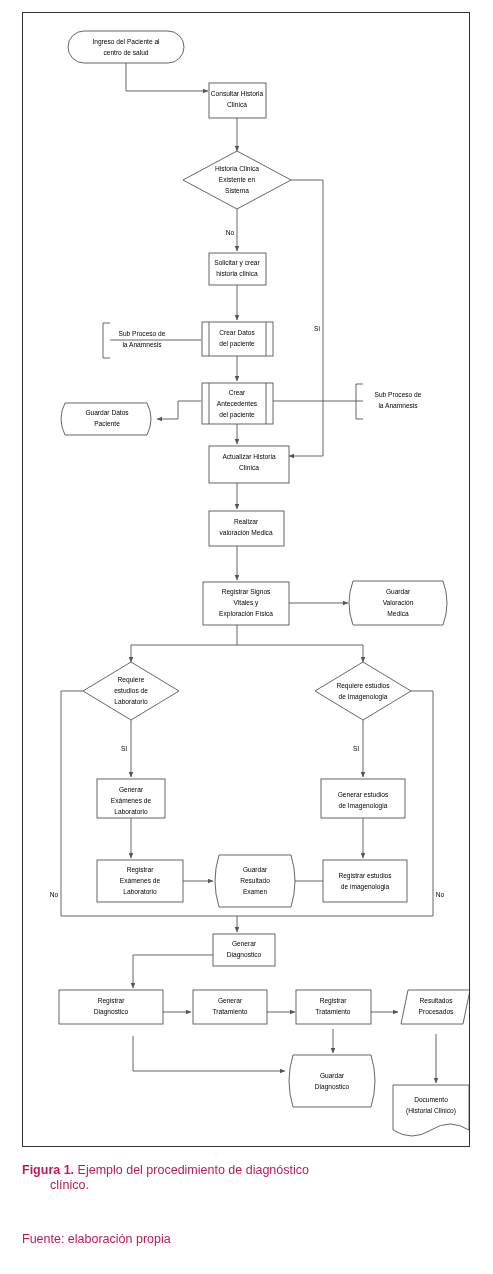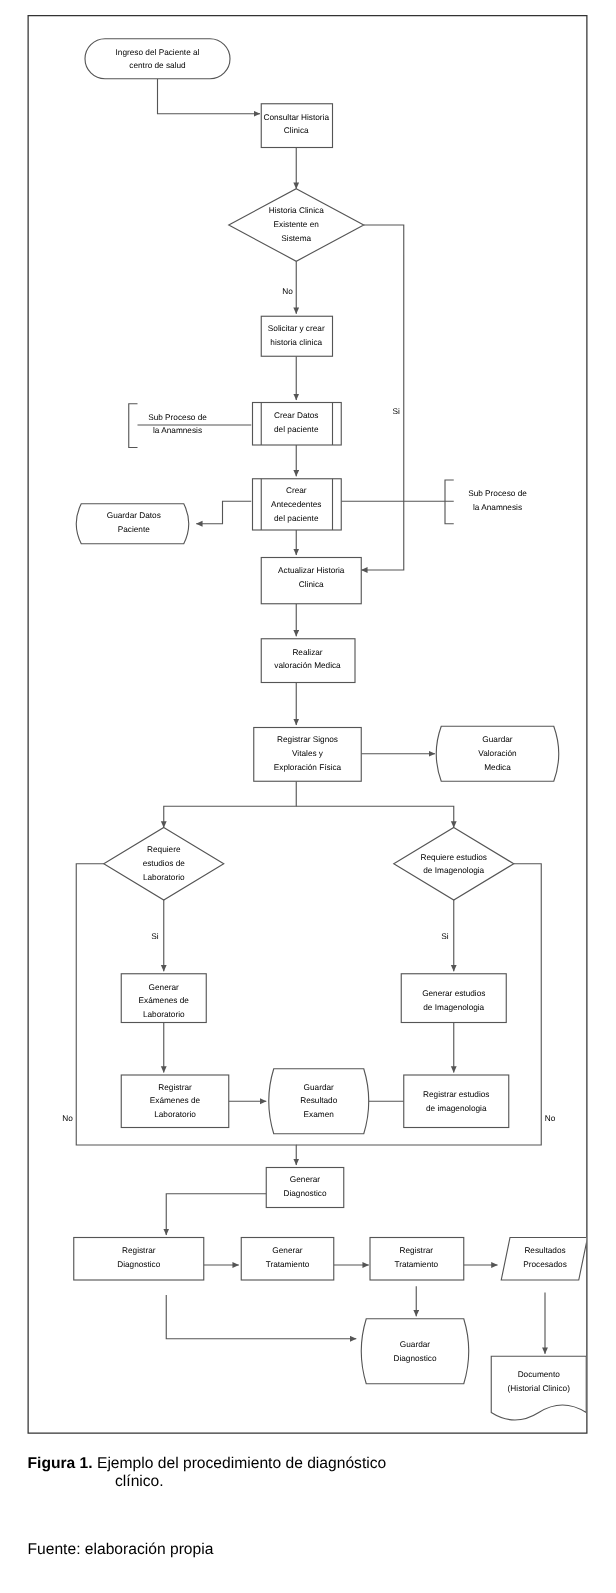--- a/index.html
+++ b/index.html
@@ -6,24 +6,24 @@
   body{
     width:493px;height:1274px;position:relative;overflow:hidden;
     font-family:"Liberation Sans","DejaVu Sans",sans-serif;
     color:#000;
   }
   #figure-frame{
     position:absolute;left:22px;top:12px;width:448px;height:1135px;
     border:1px solid #333;box-sizing:border-box;background:#fff;
   }
   #flow-svg{position:absolute;left:0;top:0;}
-  .cap{position:absolute;left:22px;font-size:12.5px;line-height:15px;color:#000000;}
+  .cap{position:absolute;left:22px;font-size:12.5px;line-height:15px;color:#be185d;}
   #caption-main{top:1163px;width:450px;}
   #caption-main b{font-weight:bold;}
-  #caption-indent{display:block;margin-left:70px;}
+  #caption-indent{display:block;margin-left:28px;}
   #caption-source{top:1232px;width:450px;font-size:12.5px;}
   .nodetext{
     font-family:"Liberation Sans","DejaVu Sans",sans-serif;
     font-size:6.6px;fill:#000;text-anchor:middle;dominant-baseline:middle;
   }
   .edgelbl{
     font-family:"Liberation Sans","DejaVu Sans",sans-serif;
     font-size:6.6px;fill:#000;text-anchor:middle;
   }
   .shape{fill:#ffffff;stroke:#555;stroke-width:0.9;}

